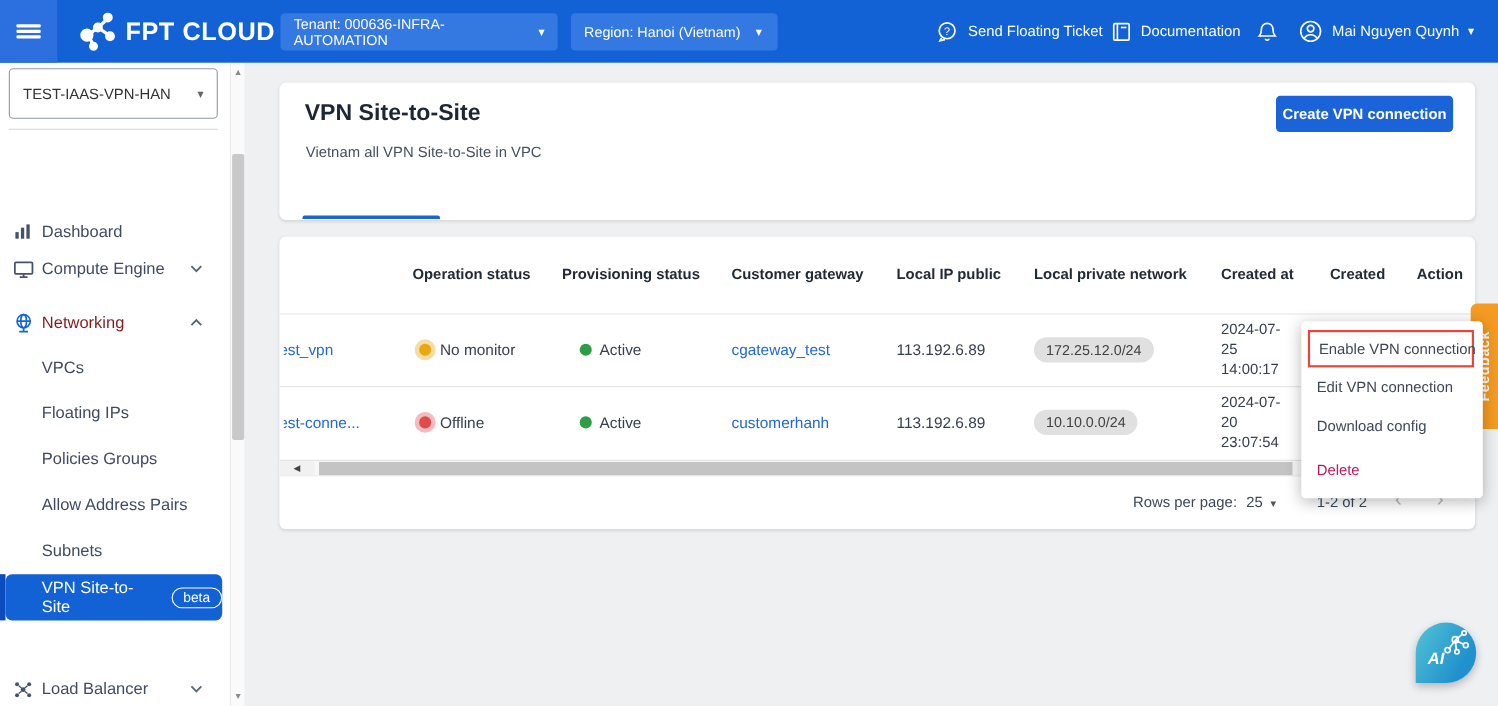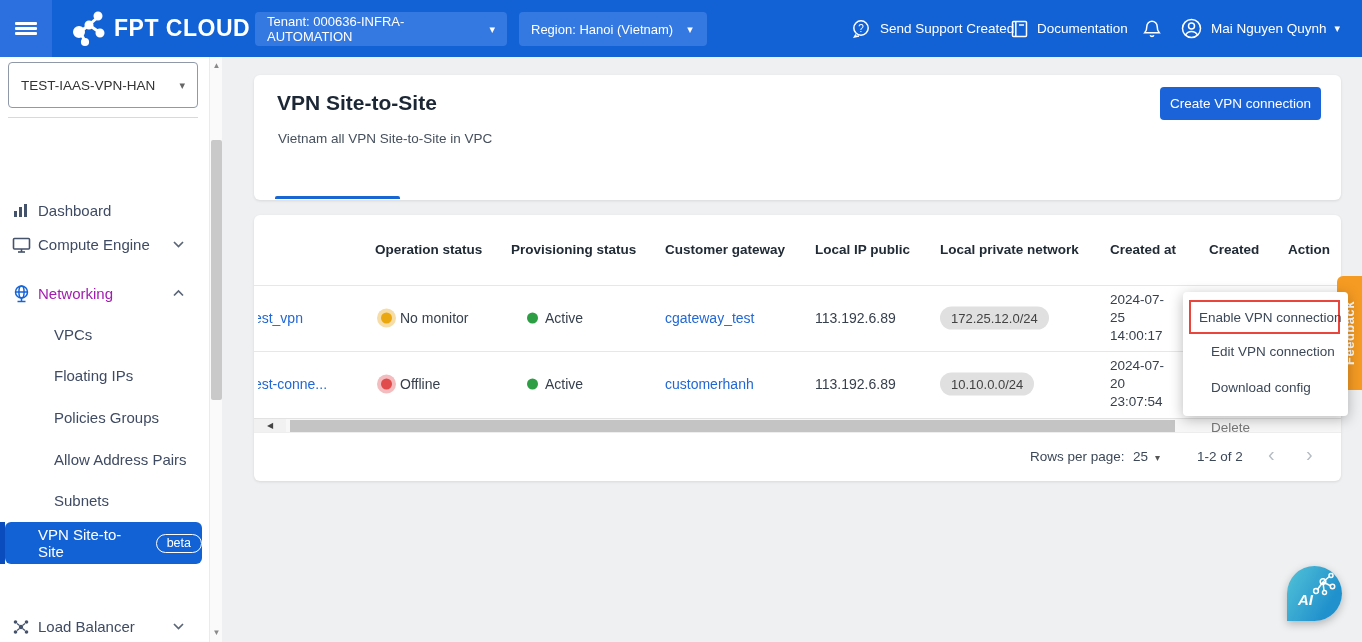--- a/index.html
+++ b/index.html
@@ -18,57 +18,57 @@
   .sidebar{position:absolute;left:0;top:57px;width:222px;height:585px;background:#fff;z-index:10}
   .vscroll{position:absolute;right:0;top:0;width:13px;height:585px;background:#fafafa;border-left:1px solid #ebebeb}
   .vthumb{position:absolute;left:1px;top:83px;width:11px;height:260px;background:#c9c9c9;border-radius:2px}
   .varrow{position:absolute;left:0;width:13px;text-align:center;font-size:8px;color:#8a8a8a;line-height:14px}
   .vpc-box{position:absolute;left:8px;top:5px;width:190px;height:46px;border:1.5px solid #8f99a8;border-radius:4px;display:flex;align-items:center;padding:0 12px;font-size:13.5px;color:#333;cursor:pointer}
   .vpc-box .caret{margin-left:auto;color:#666;font-size:11px}
   .side-divider{position:absolute;left:8px;top:60px;width:190px;height:1px;background:#d9d9d9}
   .side-item{position:absolute;left:0;width:209px;height:41px;display:flex;align-items:center;padding-left:12px;font-size:15px;color:#3f4b63;cursor:pointer}
   .side-item .sicon{width:26px;display:flex;align-items:center}
   .side-item .chev{position:absolute;right:24px;display:flex}
-  .side-sub{padding-left:54px}
-  .side-active{color:#a21caf}
+  .side-sub{padding-left:38px}
+  .side-active{color:#7f1d1d}
   .side-selected{left:5px;width:197px;height:42px;background:#1262d6;border-radius:6px;color:#fff;padding-left:33px;gap:10px}
   .sel-strip{position:absolute;left:0;width:5px;height:42px;background:#0a4bbd}
   .beta-pill{border:1.5px solid #fff;border-radius:12px;padding:1.5px 10px;font-size:12.5px;color:#fff}
   
   .card{position:absolute;background:#fff;border-radius:6px;box-shadow:0 1px 3px rgba(0,0,0,.1)}
   .page-title{position:absolute;left:23px;top:16px;font-size:21px;font-weight:700;color:#1c2736}
   .page-sub{position:absolute;left:24px;top:56px;font-size:13.5px;color:#46505e}
   .tab{position:absolute;top:170px;font-size:14px;color:#68707c;font-weight:500;cursor:pointer;white-space:nowrap}
   .tab-active{color:#1766d1;font-weight:700}
   .tab-underline{position:absolute;left:21px;top:121px;width:125px;height:3px;background:#1766d1;border-radius:2px 2px 0 0}
-  .btn-primary{position:absolute;left:906px;top:12px;width:161px;height:33px;background:#1b63d8;color:#fff;border:none;border-radius:4px;font-size:13.5px;font-weight:400;font-family:"Liberation Sans",sans-serif;cursor:pointer}
+  .btn-primary{position:absolute;left:906px;top:12px;width:161px;height:33px;background:#1b63d8;color:#fff;border:none;border-radius:4px;font-size:13.5px;font-weight:700;font-family:"Liberation Sans",sans-serif;cursor:pointer}
   
   .thead span{position:absolute;top:27px;font-size:13.5px;font-weight:700;color:#212b36;white-space:nowrap}
   .hdiv{position:absolute;left:0;width:1087px;height:1px;background:#e7e7e7}
   .trow{position:absolute;left:0;width:1087px;height:66px}
   .cell{position:absolute;top:50%;transform:translateY(-50%);font-size:14px;color:#37404e;white-space:nowrap}
   .link{color:#2268d4;cursor:pointer}
   .clipbox{overflow:hidden;width:90px}
   .clipbox span{display:inline-block;margin-left:-8px}
   .dot{position:absolute;top:50%;transform:translateY(-50%);width:11px;height:11px;border-radius:50%}
   .dot-yellow{background:#eba70f;box-shadow:0 0 0 4px #f6dca6}
   .dot-red{background:#e14b4b;box-shadow:0 0 0 4px #f3bcbe}
   .dot-green{background:#2e9e44}
   .chip{background:#e0e0e0;border-radius:12px;padding:4px 11px;font-size:13px;color:#424242}
   .created{font-size:13.5px;line-height:18px;color:#37404e}
   .hscroll{position:absolute;left:0;top:203px;width:1087px;height:15px;background:#f7f7f7;border-top:1px solid #e2e2e2;border-bottom:1px solid #eee}
   .hs-btn{position:absolute;left:0;top:0;width:32px;height:13px;background:#f1f1f1;color:#444;font-size:8px;text-align:center;line-height:13px;cursor:pointer}
   .hs-thumb{position:absolute;left:36px;top:1px;width:885px;height:12px;background:#c4c4c4;cursor:pointer}
   .pg{position:absolute;top:234px;font-size:13.5px;color:#3c4858;white-space:nowrap}
   .pg-chev{font-size:20px;color:#b5bcc4;top:228px}
   
-  .menu{position:absolute;left:1183px;top:292px;width:165px;height:124px;background:#fff;border-radius:4px;box-shadow:0 3px 14px rgba(0,0,0,.28);z-index:50}
-  .menu-item{position:absolute;left:28px;font-size:13.5px;color:#3c4858;cursor:pointer;white-space:nowrap}
+  .menu{position:absolute;left:1183px;top:292px;width:165px;height:161px;background:#fff;border-radius:4px;box-shadow:0 3px 14px rgba(0,0,0,.28);z-index:50}
+  .menu-item{position:absolute;left:14px;font-size:13.5px;color:#3c4858;cursor:pointer;white-space:nowrap}
   .menu-hl{left:6px;width:151px;height:34px;border:2px solid #e8453c;display:flex;align-items:center;padding-left:8px}
-  .menu-danger{color:#737373}
+  .menu-danger{color:#be185d}
   
   .feedback{position:absolute;left:1337px;top:276px;width:25px;height:114px;background:#f59b23;border-radius:6px 0 0 6px;z-index:5;display:flex;align-items:center;justify-content:center;cursor:pointer}
   .feedback span{writing-mode:vertical-rl;transform:rotate(180deg);color:#fff;font-size:13px;font-weight:700;letter-spacing:.5px}
   .ai-btn{position:absolute;left:1287px;top:566px;width:55px;height:55px;border-radius:50% 50% 50% 0;background:linear-gradient(120deg,#53c3d8 0%,#2191cd 75%);box-shadow:0 3px 8px rgba(0,0,0,.25);z-index:40;cursor:pointer}
   .ai-btn .ai-label{position:absolute;left:11px;bottom:13px;color:#fff;font-size:15px;font-weight:800;font-style:italic}
 </style>
 </head>
 <body>
 
 <div class="topbar">
@@ -102,21 +102,21 @@
   <div class="pill" style="left:519px;width:188px">
     <span>Region: Hanoi (Vietnam)</span>
     <span class="caret">▾</span>
   </div>
   <div class="tb-item" style="left:851px">
     <svg width="21" height="21" viewBox="0 0 21 21">
       <circle cx="10" cy="10" r="7.2" fill="none" stroke="#fff" stroke-width="1.5"></circle>
       <path d="M5 16.5 L3.5 19 L8 18" fill="none" stroke="#fff" stroke-width="1.5"></path>
       <text x="10" y="13.6" font-size="10" fill="#fff" text-anchor="middle" font-family="Liberation Sans,sans-serif">?</text>
     </svg>
-    <span>Send Support Created</span>
+    <span>Send Floating Ticket</span>
   </div>
   <div class="tb-item" style="left:1010px">
     <svg width="19" height="20" viewBox="0 0 19 20">
       <rect x="2.5" y="2.5" width="14" height="15" rx="1" fill="none" stroke="#fff" stroke-width="1.5"></rect>
       <line x1="5.8" y1="2.5" x2="5.8" y2="17.5" stroke="#fff" stroke-width="1.5"></line>
       <line x1="9" y1="6" x2="14" y2="6" stroke="#fff" stroke-width="1.5"></line>
     </svg>
     <span>Documentation</span>
   </div>
   <div class="tb-item" style="left:1142px">

